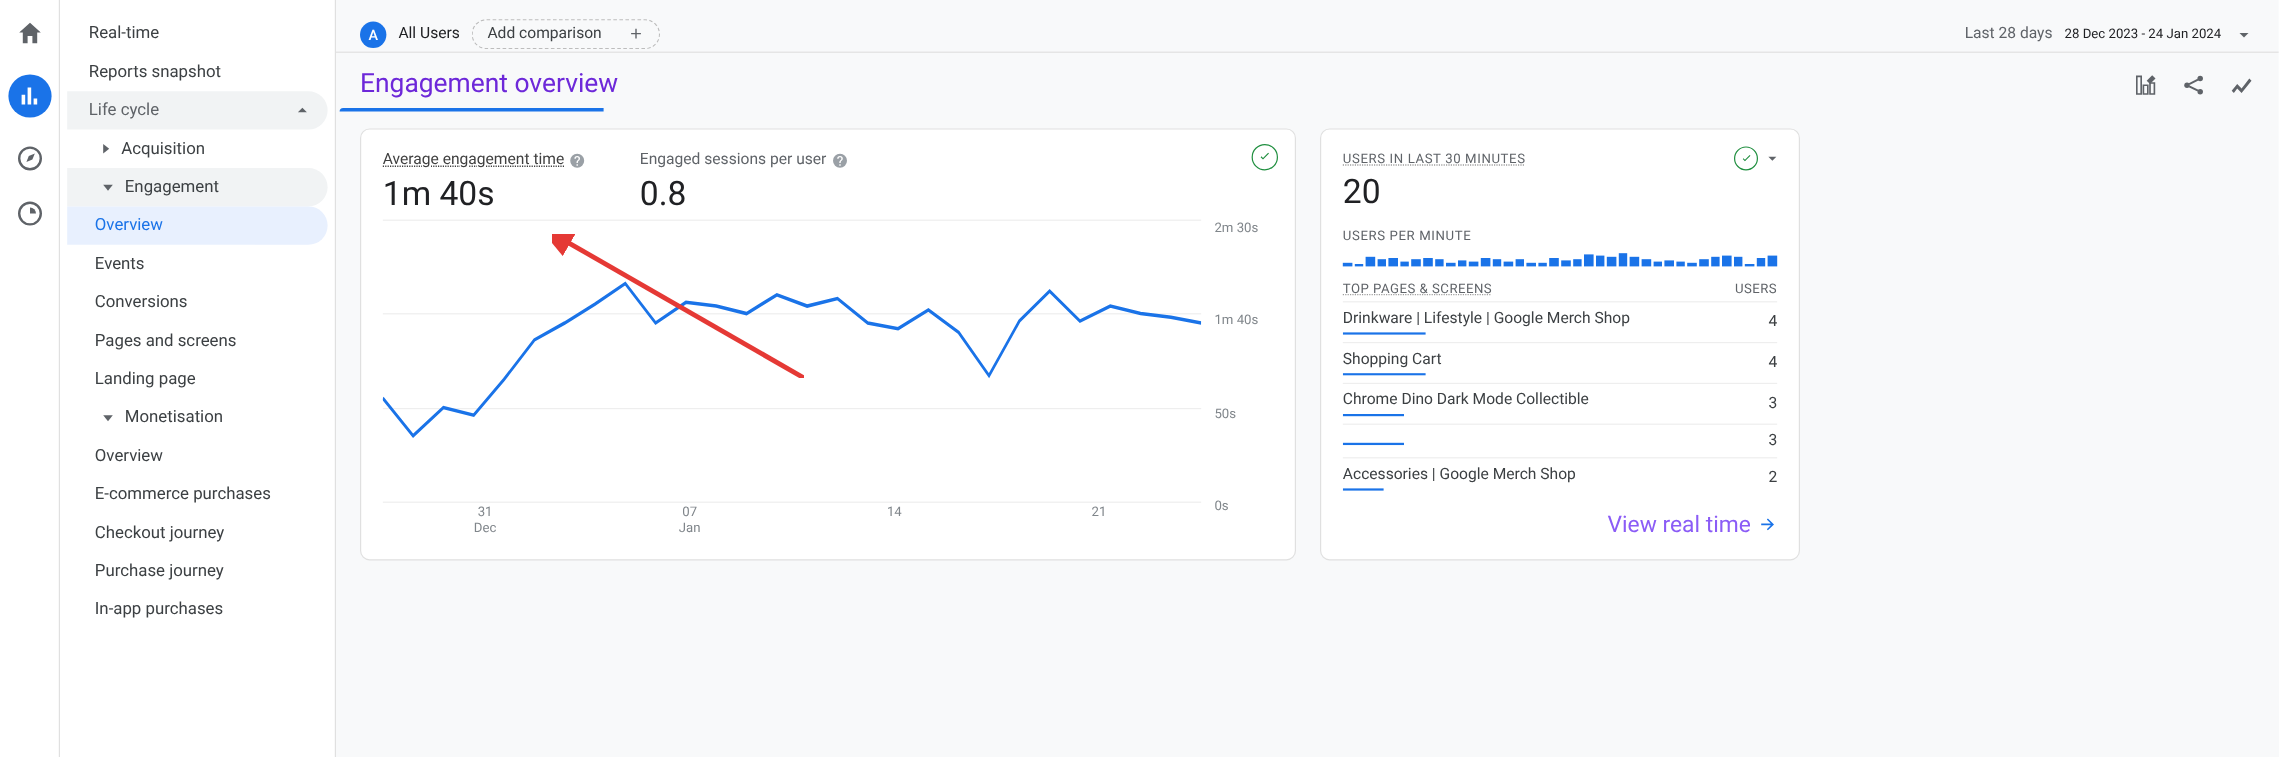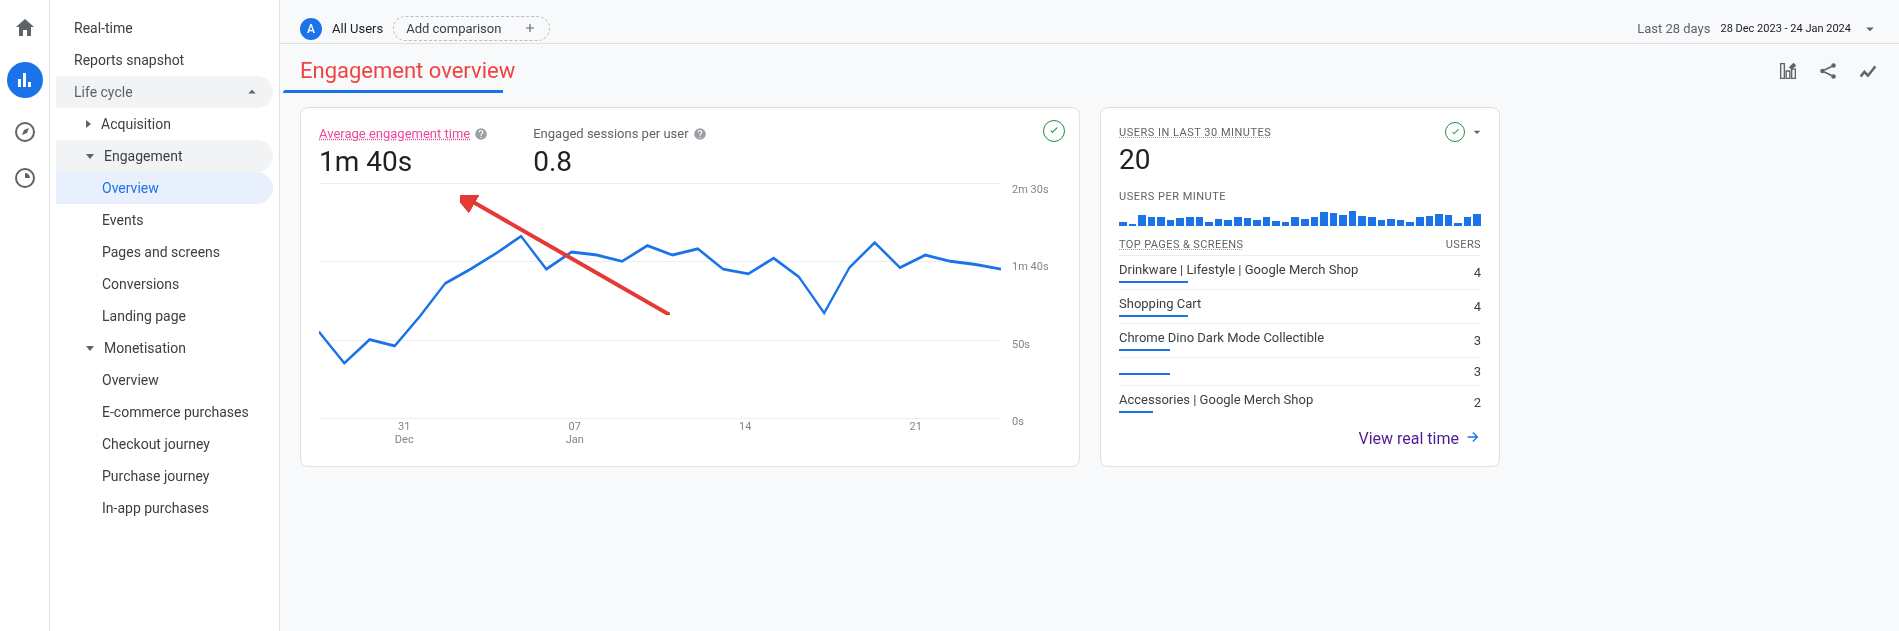--- a/index.html
+++ b/index.html
@@ -4,69 +4,69 @@
 <style>
 html,body{margin:0;padding:0;font-family:"Google Sans",Roboto,Arial,sans-serif;background:#fff;color:#202124;font-size:14px}
 *{box-sizing:border-box}
 .app{display:flex;height:631px;width:1899px;overflow:hidden}
 .iconrail{width:50px;flex-shrink:0;display:flex;flex-direction:column;align-items:center;padding-top:16px;gap:22px;border-right:1px solid #e0e0e0}
 .rail-icon{width:24px;height:24px;fill:#5f6368;cursor:pointer}
 .rail-icon.active{background:#1a73e8;fill:#fff;border-radius:50%;width:36px;height:36px;padding:6px}
 .sidebar{width:230px;flex-shrink:0;padding:12px 6px;border-right:1px solid #e0e0e0}
 .side-item{display:flex;align-items:center;height:32px;padding-left:18px;border-radius:0 16px 16px 0;font-size:14px;color:#3c4043;cursor:pointer}
 .side-item.level1{padding-left:30px}
-.side-item.level2{padding-left:46px}
+.side-item.level2{padding-left:23px}
 .side-item.active{background:#e8f0fe;color:#1a73e8}
 .side-item.eng-parent{background:#f1f3f4}
 .side-group{display:flex;align-items:center;height:32px;padding-left:18px;border-radius:0 16px 16px 0;font-size:14px;color:#5f6368;cursor:pointer;background:#f1f3f4;justify-content:space-between;padding-right:12px}
 .tri{display:inline-block;width:0;height:0;margin-right:10px}
 .tri.right{border-top:4px solid transparent;border-bottom:4px solid transparent;border-left:5px solid #5f6368}
 .tri.down{border-left:4px solid transparent;border-right:4px solid transparent;border-top:5px solid #5f6368}
 .chev{width:18px;height:18px;fill:#5f6368}
 .main{flex:1;background:#f8f9fa;display:flex;flex-direction:column;position:relative}
 .topbar{display:flex;align-items:center;justify-content:space-between;padding:14px 20px 0 20px;border-bottom:1px solid #e0e0e0;height:44px}
 .seg-left{display:flex;align-items:center;gap:10px}
 .seg-badge{background:#1a73e8;color:#fff;width:22px;height:22px;border-radius:50%;display:flex;align-items:center;justify-content:center;font-size:12px;font-weight:500}
 .seg-label{font-size:13px;color:#202124}
 .add-comp{border:1px dashed #bdbdbd;border-radius:16px;padding:4px 12px;display:flex;gap:22px;font-size:13px;color:#3c4043;cursor:pointer}
 .date-range{display:flex;align-items:center;gap:10px;color:#5f6368;font-size:13px;cursor:pointer}
 .date-range .dates{color:#202124;font-size:11px}
 .titlebar{display:flex;align-items:center;justify-content:space-between;padding:14px 20px 8px 20px}
-.page-title{font-size:22px;color:#ef4444;font-weight:400}
+.page-title{font-size:22px;color:#6d28d9;font-weight:400}
 .title-actions{display:flex;gap:18px}
 .title-actions svg{width:22px;height:22px;fill:#5f6368;cursor:pointer}
 .cards{display:flex;gap:20px;padding:16px 20px;flex:1}
 .card{background:#fff;border:1px solid #e0e0e0;border-radius:8px;flex-shrink:0;padding:18px}
 .card.metrics{width:780px;height:360px;position:relative;display:flex;flex-direction:column}
 .card.realtime{width:400px;height:360px;display:flex;flex-direction:column}
 .metric-head{display:flex;gap:45px;border-bottom:1px solid transparent;margin-bottom:4px;position:relative}
 .topline{position:absolute;top:-18px;left:-18px;width:220px;height:3px;background:#1a73e8;border-top-left-radius:8px}
 .metric{cursor:pointer}
 .metric .label{font-size:13px;color:#5f6368;display:flex;align-items:center;gap:4px}
-.metric.active .label{color:#ec4899;text-decoration:underline dotted}
+.metric.active .label{color:#404040;text-decoration:underline dotted}
 .metric .value{font-size:28px;color:#202124;margin-top:4px}
 .ok-badge{position:absolute;top:12px;right:14px;width:22px;height:22px;border:1.5px solid #1e8e3e;border-radius:50%;display:flex;align-items:center;justify-content:center}
 .ok-badge svg{width:12px;height:12px;fill:#1e8e3e}
 .chart-wrap{flex:1;position:relative;margin-top:0}
 .yaxis{position:absolute;right:0;top:0;bottom:20px;width:55px;display:flex;flex-direction:column;justify-content:space-between;font-size:11px;color:#80868b;text-align:left;padding-left:6px}
 .grid{position:absolute;left:0;right:60px;top:0;bottom:30px}
 .grid div{position:absolute;left:0;right:0;border-top:1px solid #eee}
 .xaxis{position:absolute;left:0;right:60px;bottom:0;height:28px;display:flex;justify-content:space-around;font-size:11px;color:#80868b}
 .xaxis span{text-align:center;width:60px}
 svg.linechart{position:absolute;left:0;right:60px;top:0;bottom:30px;width:calc(100% - 60px);height:calc(100% - 30px)}
 .rt-head{font-size:11px;color:#5f6368;letter-spacing:0.5px;text-decoration:underline dotted #9e9e9e}
 .rt-value{font-size:28px;color:#202124;margin:4px 0 10px 0}
 .rt-sub{font-size:11px;color:#5f6368;letter-spacing:0.5px;margin-top:4px}
 .spark{height:40px;display:flex;align-items:flex-end;gap:2px;margin:8px 0 12px 0}
 .spark div{flex:1;background:#1a73e8}
 .rt-table-hdr{display:flex;justify-content:space-between;font-size:11px;color:#5f6368;letter-spacing:0.4px;padding-bottom:4px}
 .rt-row{display:flex;justify-content:space-between;align-items:center;padding:6px 0;border-top:1px solid #eee;font-size:13px;color:#3c4043}
 .rt-row .bar{height:2px;background:#1a73e8;margin-top:4px}
 .rt-link{text-align:right;margin-top:10px}
-.rt-link a{color:#4c1d95;text-decoration:none;font-size:16px;display:inline-flex;align-items:flex-start;gap:6px;cursor:pointer}
+.rt-link a{color:#8b5cf6;text-decoration:none;font-size:19px;display:inline-flex;align-items:center;gap:6px;cursor:pointer}
 .arrow-annot{position:absolute;left:180px;top:195px;width:210px;height:120px;pointer-events:none;z-index:5}
 .rt-ok{position:absolute;top:14px;right:14px;display:flex;align-items:center;gap:4px}
 .rt-ok .circ{width:20px;height:20px;border:1.5px solid #1e8e3e;border-radius:50%;display:flex;align-items:center;justify-content:center}
 .rt-ok svg.chv{width:16px;height:16px;fill:#5f6368}
 .qicon{width:14px;height:14px;fill:#9aa0a6}
 </style>
 </head>
 <body>
 
 <div class="app">
@@ -99,22 +99,22 @@
     <div class="side-item level1">
         <span class="tri right"></span>
         <span>Acquisition</span>
       </div>
     <div class="side-item level1 eng-parent">
         <span class="tri down"></span>
         <span>Engagement</span>
       </div>
     <div class="side-item level2 active">Overview</div>
     <div class="side-item level2">Events</div>
+    <div class="side-item level2">Conversions</div>
     <div class="side-item level2">Pages and screens</div>
-    <div class="side-item level2">Conversions</div>
     <div class="side-item level2">Landing page</div>
     <div class="side-item level1">
         <span class="tri down"></span>
         <span>Monetisation</span>
       </div>
     <div class="side-item level2">Overview</div>
     <div class="side-item level2">E-commerce purchases</div>
     <div class="side-item level2">Checkout journey</div>
     <div class="side-item level2">Purchase journey</div>
     <div class="side-item level2">In-app purchases</div>

